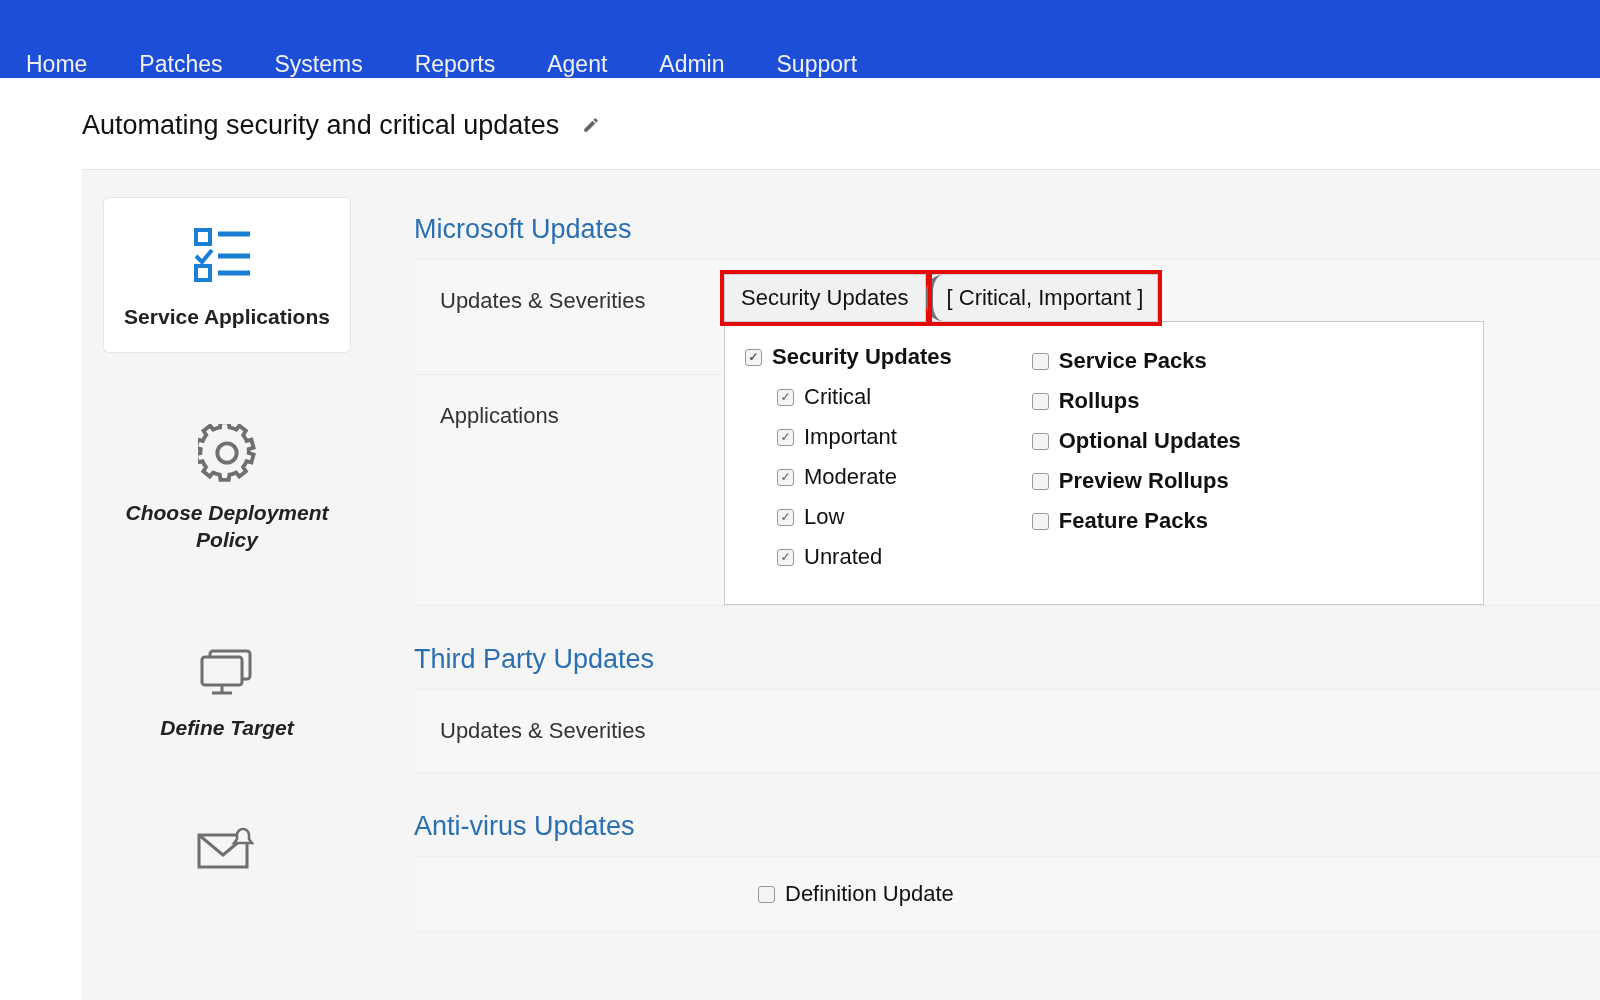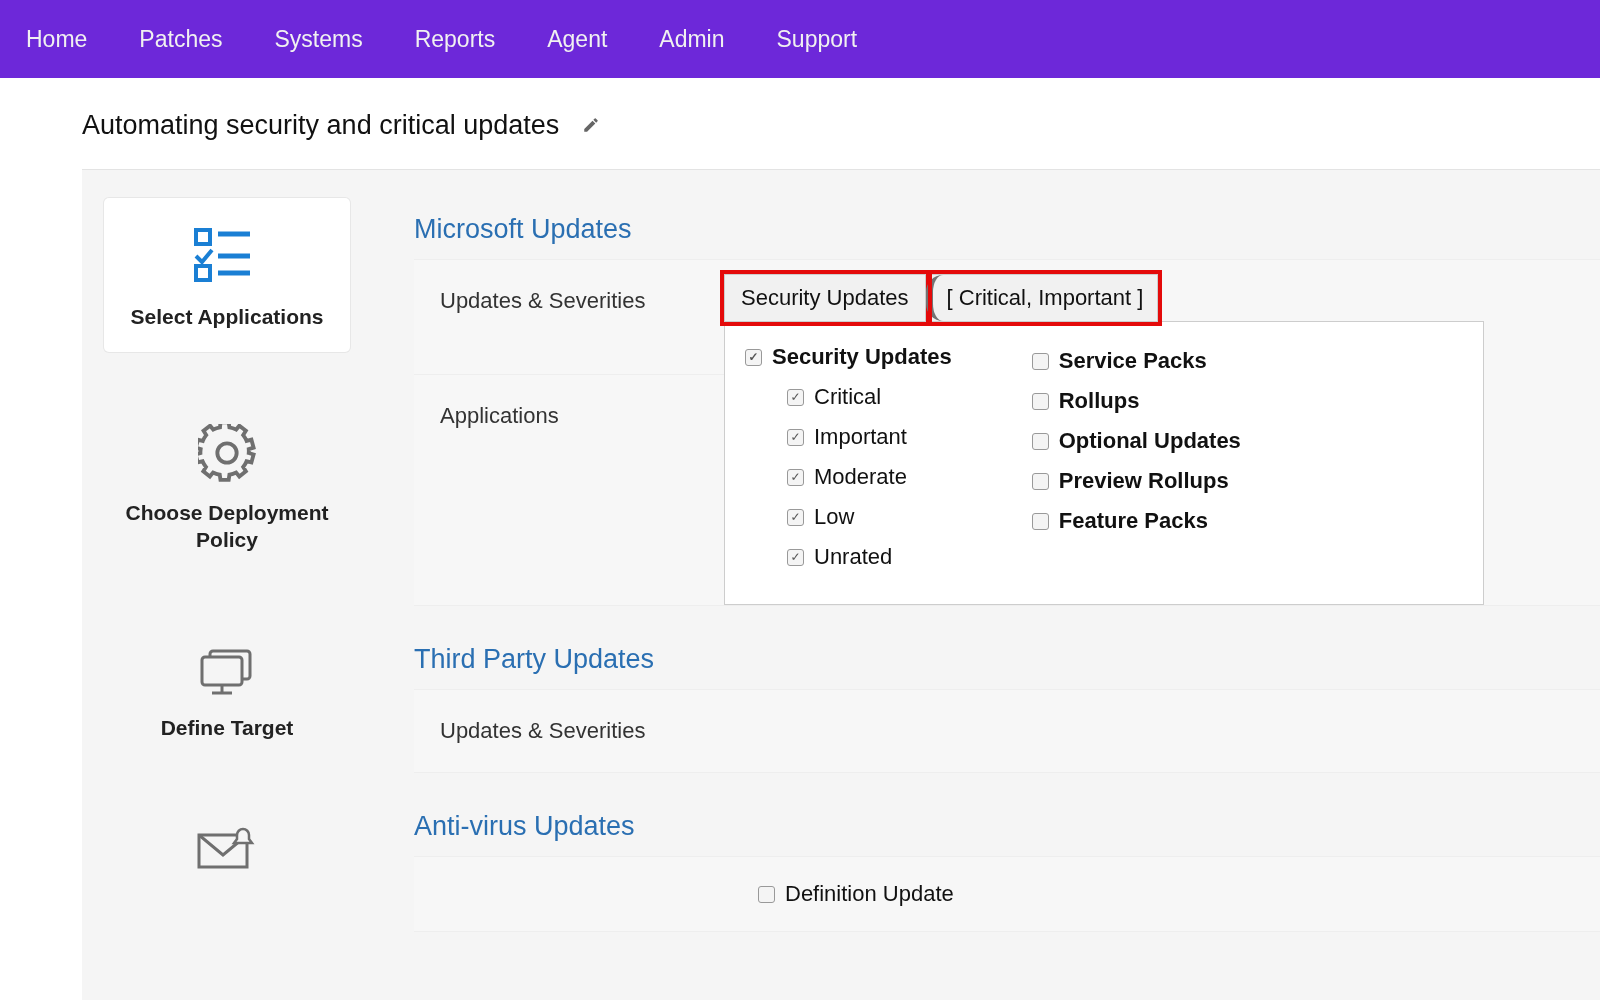--- a/index.html
+++ b/index.html
@@ -1,44 +1,44 @@
 <!DOCTYPE html>
 <html><head>
 <meta charset="utf-8">
 <style>
   * { box-sizing: border-box; margin: 0; padding: 0; }
   body { font-family: "Segoe UI", "Helvetica Neue", Arial, sans-serif; width:1600px; height:1000px; background:#fff; overflow:hidden; color:#111;}
-  .topnav { background:#6d28d9; display:flex; height:78px; align-items:center; font-size:23px; font-weight:400; color:#f1f1f1;}
+  .topnav { background:#1d4ed8; display:flex; height:78px; align-items:flex-end; font-size:23px; font-weight:400; color:#f1f1f1;}
   .topnav .item { padding:0 26px; display:flex; align-items:center; cursor:pointer;}
   .topnav .item.active { background:#1e1e1e; }
   .page-title-row { padding:32px 0 0 82px; }
   .page-title { font-size:27px; font-weight:400; color:#111; display:inline-block; margin-right:18px;}
   .pencil { display:inline-block; width:18px; height:18px; }
   .content-wrap { margin:28px 0 0 82px; background:#f5f5f5; border-top:1px solid #e3e3e3; padding:0; height:900px;}
   .layout { display:flex; }
   .sidepanel { width:282px; background:#f5f5f5; padding-top:28px;}
   .step-card { background:#fff; border-radius:5px; box-shadow:0 0 0 1px #e7e7e7; margin:0 14px 0 22px; padding:28px 10px 22px 10px; text-align:center;}
-  .step-card.inactive { background:transparent; box-shadow:none; margin-top:44px;}
+  .step-card.inactive { background:transparent; box-shadow:none; margin-top:44px;font-style:italic;}
   .step-label { font-size:21px; font-weight:700; color:#222; margin-top:14px; line-height:1.25;}
   .step-card.inactive .step-label { font-weight:700; }
   .icon-box { display:inline-block;}
   .main { flex:1; padding:32px 0 0 50px;}
   .section-h { font-size:27px; font-weight:400; color:#2a6fb2; margin-bottom:14px;margin-top:12px;}
   .sub-block { background:#f7f7f7; border-top:1px solid #eee; border-bottom:1px solid #eee;}
   .row-head { display:flex; align-items:flex-start; }
   .row-label { width:310px; padding:28px 0 28px 26px; font-size:22px; color:#333;}
   .row-label.second { border-top:1px solid #eee;}
   .tabs-strip { display:inline-flex; background:#f1f1f1; border:1px solid #cdcdcd; border-bottom:none; margin-top:14px; margin-left:0;}
   .tab { padding:10px 16px; font-size:22px; border-right:1px solid #cdcdcd; cursor:pointer; position:relative;}
   .tab:last-child { border-right:none;}
   .tab.hl::after, .sel-pill.hl::after { content:""; position:absolute; inset:-5px; border:4px solid #e40a0a; pointer-events:none;}
   .dropdown-panel { display:flex; background:#fff; border:1px solid #cdcdcd; padding:22px 20px 34px 20px; gap:80px; width:760px;}
   .col { display:flex; flex-direction:column; gap:14px;}
   .chk-row { display:flex; align-items:center; gap:10px; font-size:22px;}
-  .chk-row.indent { margin-left:42px;}
+  .chk-row.indent { margin-left:32px;}
   .chk-row.bold { font-weight:700;}
   .chk { width:17px; height:17px; border:1px solid #999; border-radius:3px; background:#f4f4f4; display:inline-flex; align-items:center; justify-content:center; font-size:12px; color:#555;}
   .chk.checked::after { content:"✓"; }
   .sel-pill { position:relative; padding:10px 14px; font-size:22px; border-left:7px solid #737373;border-radius:17px;}
   .pos-panel { position:relative; }
   svg { display:block;}
 </style>
 </head>
 <body>
 
@@ -69,21 +69,21 @@
         <span class="icon-box">
           <svg width="70" height="60" viewBox="0 0 70 60">
             <rect x="4" y="4" width="14" height="14" fill="none" stroke="#1a7fd4" stroke-width="4"></rect>
             <rect x="4" y="40" width="14" height="14" fill="none" stroke="#1a7fd4" stroke-width="4"></rect>
             <polyline points="4,30 10,36 20,24" fill="none" stroke="#1a7fd4" stroke-width="4"></polyline>
             <line x1="26" y1="8" x2="58" y2="8" stroke="#1a7fd4" stroke-width="5"></line>
             <line x1="26" y1="30" x2="58" y2="30" stroke="#1a7fd4" stroke-width="5"></line>
             <line x1="26" y1="47" x2="58" y2="47" stroke="#1a7fd4" stroke-width="5"></line>
           </svg>
         </span>
-        <div class="step-label">Select Applications</div>
+        <div class="step-label">Service Applications</div>
       </div>
 
       <div class="step-card inactive">
         <span class="icon-box">
           <svg width="58" height="58" viewBox="0 0 24 24">
               <path fill="none" stroke="#6f6f6f" stroke-width="1.6" d="M12 8a4 4 0 1 0 0 8 4 4 0 0 0 0-8zm9 4l2 .6-.9 3.3-2-.5a9 9 0 0 1-1.4 2.4l1.1 1.8-2.7 2.1-1.3-1.6a9 9 0 0 1-2.8.9l-.3 2.1H9.3l-.3-2.1a9 9 0 0 1-2.8-.9l-1.3 1.6-2.7-2.1 1.1-1.8A9 9 0 0 1 1.9 15.4l-2 .5L-1 12.6 1 12a9 9 0 0 1 .1-1.6L-.9 9.8l.9-3.3 2 .5A9 9 0 0 1 3.4 4.6L2.3 2.8 5 0.7l1.3 1.6a9 9 0 0 1 2.8-.9L9.3-0.7h3.4l.3 2.1a9 9 0 0 1 2.8.9L17.1.7l2.7 2.1-1.1 1.8a9 9 0 0 1 1.4 2.4l2-.5.9 3.3-2 .6A9 9 0 0 1 21 12z"></path>
             </svg>
         </span>
         <div class="step-label">Choose Deployment Policy</div>
       </div>

